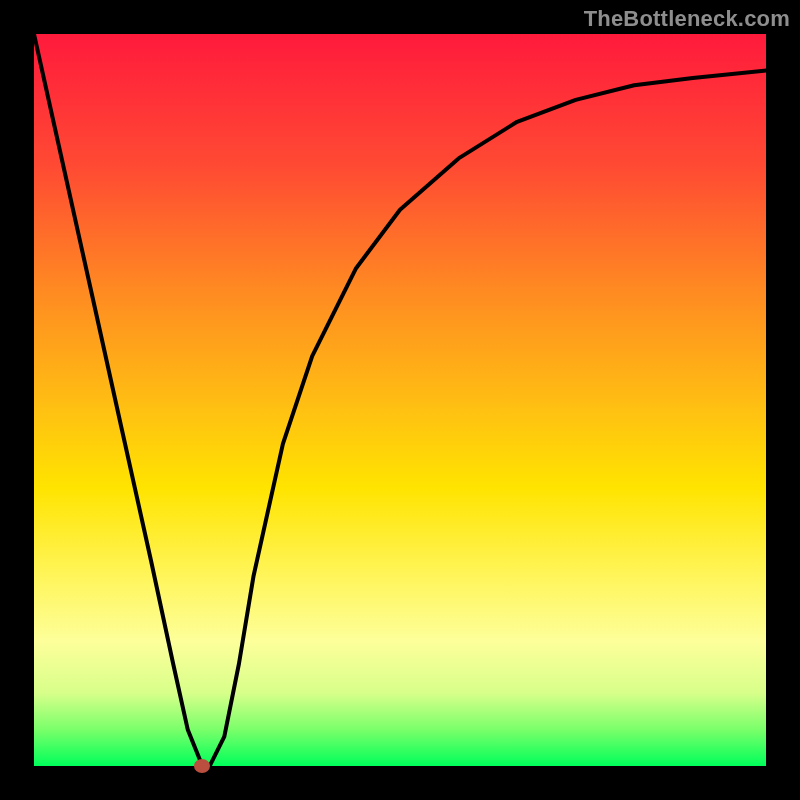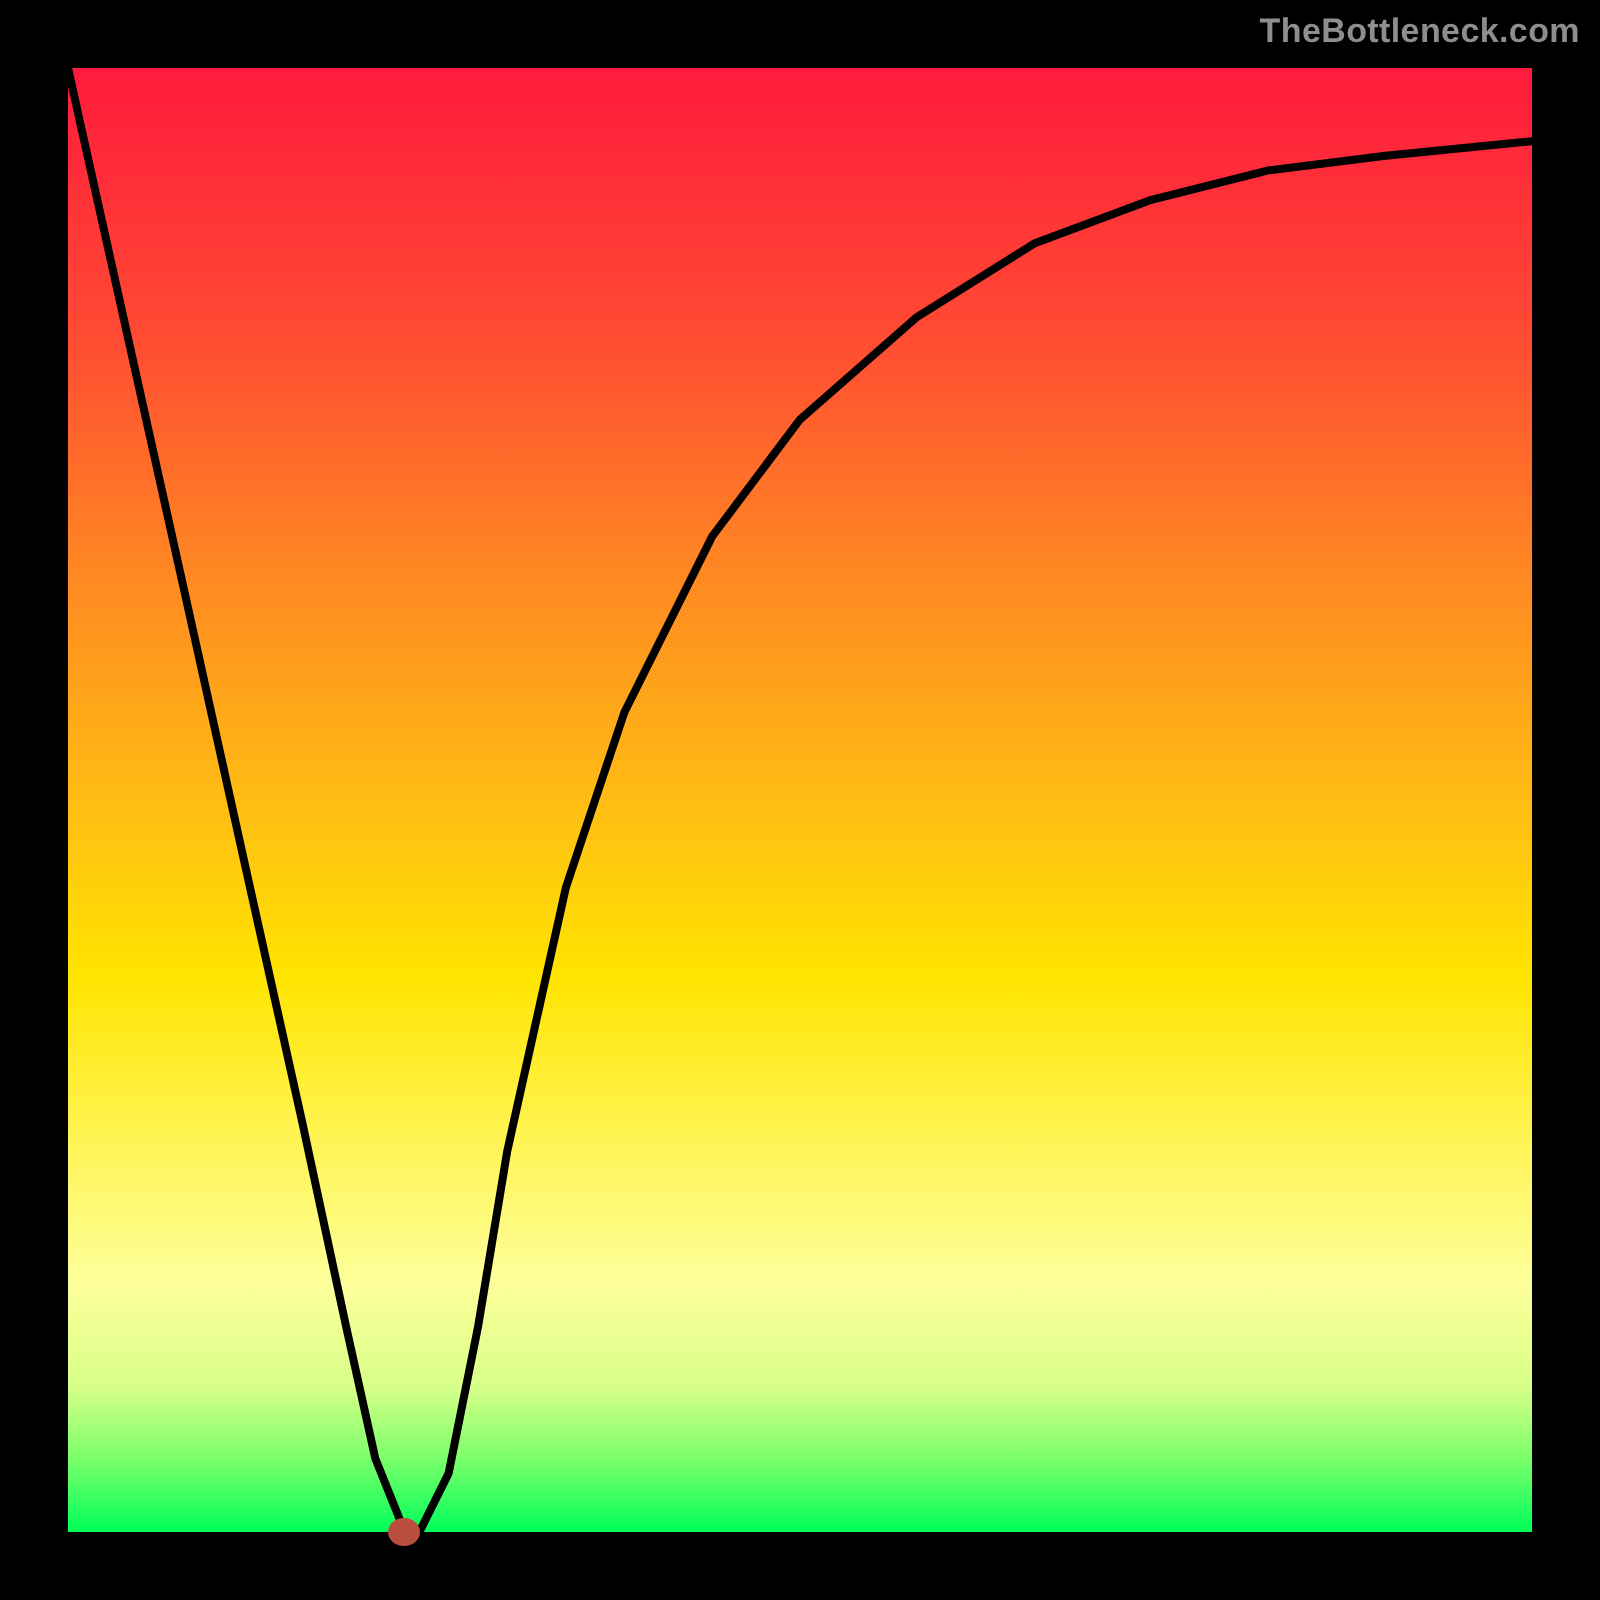--- a/index.html
+++ b/index.html
@@ -35,21 +35,21 @@
       #d8ff8a 90%,
       #7bff6a 95%,
       #00ff5a 100%
     );
   }
   .watermark {
     position: absolute;
     top: 6px;
     right: 10px;
     font-family: Arial, Helvetica, sans-serif;
-    font-size: 17px;
+    font-size: 22px;
     font-weight: bold;
     color: #8e8e8e;
     letter-spacing: 0.2px;
   }
   .curve-svg {
     position: absolute;
     top: 0;
     left: 0;
     width: 732px;
     height: 732px;

